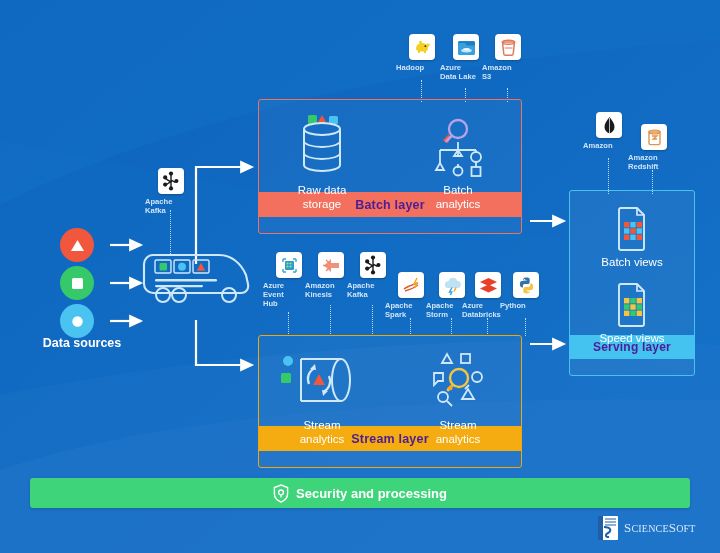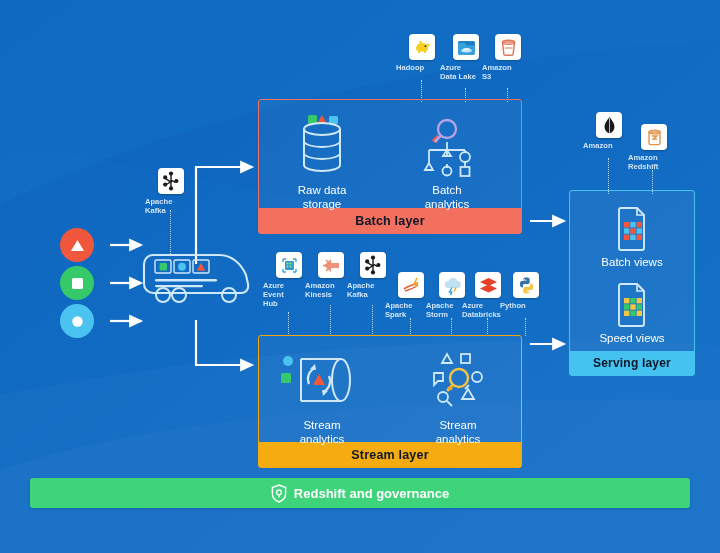--- a/index.html
+++ b/index.html
@@ -30,23 +30,23 @@
     box-shadow:0 1px 2px rgba(0,0,0,.25);overflow:hidden;
   }
   .tool .cap{margin-top:3px;}
 
   
   .dotline{position:absolute;width:0;border-left:1.6px dotted #BBD9F2;}
 
   
   .layerbox{position:absolute;border:1.4px solid;border-radius:3px;box-sizing:border-box;}
   .layerbar{
-    position:absolute;left:0;bottom:0;width:100%;height:25px;
+    position:absolute;left:0;bottom:16px;width:100%;height:25px;
     display:flex;align-items:center;justify-content:center;
-    font-size:12.5px;font-weight:bold;color:#0f172a;letter-spacing:.2px;
+    font-size:12.5px;font-weight:bold;color:#4c1d95;letter-spacing:.2px;
   }
 
   #batch-layer{left:258px;top:99px;width:264px;height:135px;border-color:#F2705E;background:rgba(255,255,255,.035);}
   #batch-layer .layerbar{background:#F4705E;}
   #stream-layer{left:258px;top:335px;width:264px;height:133px;border-color:#F2A60C;background:rgba(255,255,255,.035);}
   #stream-layer .layerbar{background:#F4AC10;}
   #serving-layer{left:569px;top:190px;width:126px;height:186px;border-color:#46C3F0;background:rgba(255,255,255,.05);}
   #serving-layer .layerbar{background:#45C3F0;height:24px;font-size:12px;}
 
   .node{position:absolute;width:104px;text-align:center;}
@@ -126,20 +126,21 @@
   <div class="src" style="left:60px;top:266px;background:#35C96A;">
     <svg width="13" height="13" viewBox="0 0 13 13">
       <rect x="1" y="1" width="11" height="11" rx="1.6" fill="#FFFFFF"></rect>
     </svg>
   </div>
   <div class="src" style="left:60px;top:304px;background:#4AC3F0;">
     <svg width="13" height="13" viewBox="0 0 13 13">
       <circle cx="6.5" cy="6.5" r="5.2" fill="#FFFFFF"></circle>
     </svg>
   </div>
+  <div id="data-sources-label">Data sources</div>
 
   <div class="tool" style="left:145px;top:168px;">
     <div class="chip">
       <svg width="20" height="20" viewBox="0 0 20 20">
         <g fill="#1B1B1B">
           <circle cx="10" cy="2.6" r="2.1"></circle>
           <circle cx="10" cy="17.4" r="2.1"></circle>
           <circle cx="4.2" cy="6.4" r="2.1"></circle>
           <circle cx="4.2" cy="13.6" r="2.1"></circle>
           <circle cx="15.4" cy="10" r="2.1"></circle>
@@ -227,21 +228,21 @@
         <path d="M13,17 v36 a18,6 0 0 0 36,0 V17" fill="none" stroke="#CFE8FA" stroke-width="2"></path>
         <path d="M13,29 a18,6 0 0 0 36,0" fill="none" stroke="#CFE8FA" stroke-width="1.8"></path>
         <path d="M13,41 a18,6 0 0 0 36,0" fill="none" stroke="#CFE8FA" stroke-width="1.8"></path>
       </svg>
     </div>
     <div class="cap lbl-node">
       <span>Raw data</span><br><span>storage</span>
     </div>
   </div>
 
-  <div class="node" style="left:395px;top:110px;">
+  <div class="node" style="left:406px;top:110px;">
     <div class="glyph">
       <svg width="70" height="68" viewBox="0 0 70 68">
         <path d="M26,22 l-6,6 a4,4 0 0 0 6,2 Z" fill="#F1573C"></path>
         <circle cx="35" cy="17" r="9" fill="none" stroke="#B7A3E6" stroke-width="2.3"></circle>
         <path d="M28.5,24 l-5,5" stroke="#B7A3E6" stroke-width="2.6" stroke-linecap="round"></path>
         <g fill="none" stroke="#CFE8FA" stroke-width="1.8">
           <path d="M35,30 v8"></path>
           <path d="M17,38 h36"></path>
           <path d="M17,38 v8"></path>
           <path d="M35,38 v6"></path>
@@ -486,17 +487,28 @@
     </div>
     <div class="cap lbl-node">Speed views</div>
   </div>
 
   <div id="security-bar">
     <svg width="16" height="19" viewBox="0 0 16 19">
       <path d="M8,1 L14.6,3.6 v6.2 c0,4.2 -3,6.8 -6.6,8.2 C4.4,16.6 1.4,14 1.4,9.8 V3.6z" fill="none" stroke="#FFFFFF" stroke-width="1.4"></path>
       <circle cx="8" cy="8.4" r="2.4" fill="none" stroke="#FFFFFF" stroke-width="1.3"></circle>
       <path d="M8,10.8 v2.8" stroke="#FFFFFF" stroke-width="1.3"></path>
     </svg>
-    <span class="txt">Redshift and governance</span>
-  </div>
-
+    <span class="txt">Security and processing</span>
+  </div>
+
+  <div id="logo">
+    <svg width="22" height="26" viewBox="0 0 22 26">
+      <rect x="1" y="1" width="20" height="24" rx="1" fill="#FFFFFF"></rect>
+      <rect x="1" y="1" width="5" height="24" fill="#1E5FA8"></rect>
+      <g stroke="#1E5FA8" stroke-width="1.2" fill="none">
+        <path d="M8,4 h11 M8,7 h11 M8,10 h11"></path>
+      </g>
+      <path d="M7,12 c7,0 8,4 4,6 c-3,1.5 -3,4 1,4" stroke="#1E5FA8" stroke-width="2" fill="none"></path>
+    </svg>
+    <div id="logo-text"><span>S</span><span class="sm">CIENCE</span><span>S</span><span class="sm">OFT</span></div>
+  </div>
 
 </div>
 
 </body></html>

